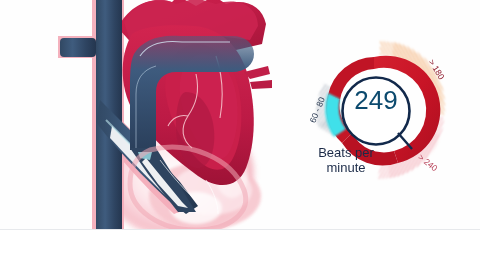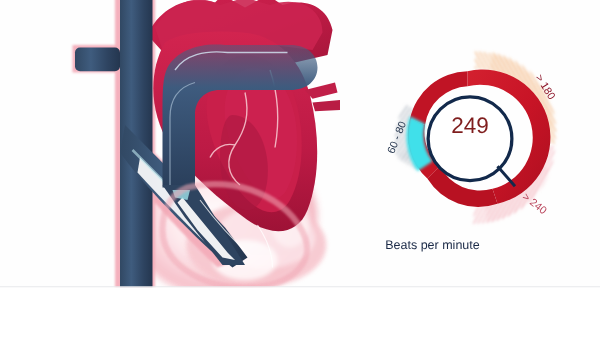--- a/index.html
+++ b/index.html
@@ -15,26 +15,26 @@
   
   #illustration{position:absolute;left:0;top:0;width:480px;height:230px;background:#fefefe;overflow:hidden;}
   #heart-svg{position:absolute;left:0;top:0;}
 
   
   #gauge{position:absolute;left:294px;top:25px;width:172px;height:175px;}
   #gauge-svg{position:absolute;left:0;top:0;}
   #bpm-value{
     position:absolute;left:51px;top:57px;width:62px;height:36px;
     display:flex;align-items:center;justify-content:center;
-    color:#7f1d1d;font-size:18px;letter-spacing:0px;
+    color:#0c4a6e;font-size:26px;letter-spacing:0px;
     font-family:"Liberation Sans", sans-serif;
   }
   #bpm-caption{
     position:absolute;left:4px;top:120px;width:96px;
-    text-align:center;color:#1b2a47;font-size:10px;margin-top:46px;
+    text-align:center;color:#1b2a47;font-size:13px;
   }
 
   
   #divider{position:absolute;left:0;top:229px;width:480px;height:1px;background:#e7e9ec;}
   #caption-band{position:absolute;left:0;top:230px;width:480px;height:40px;background:#ffffff;}
 </style>
 </head>
 <body>
 
 <div id="stage">

